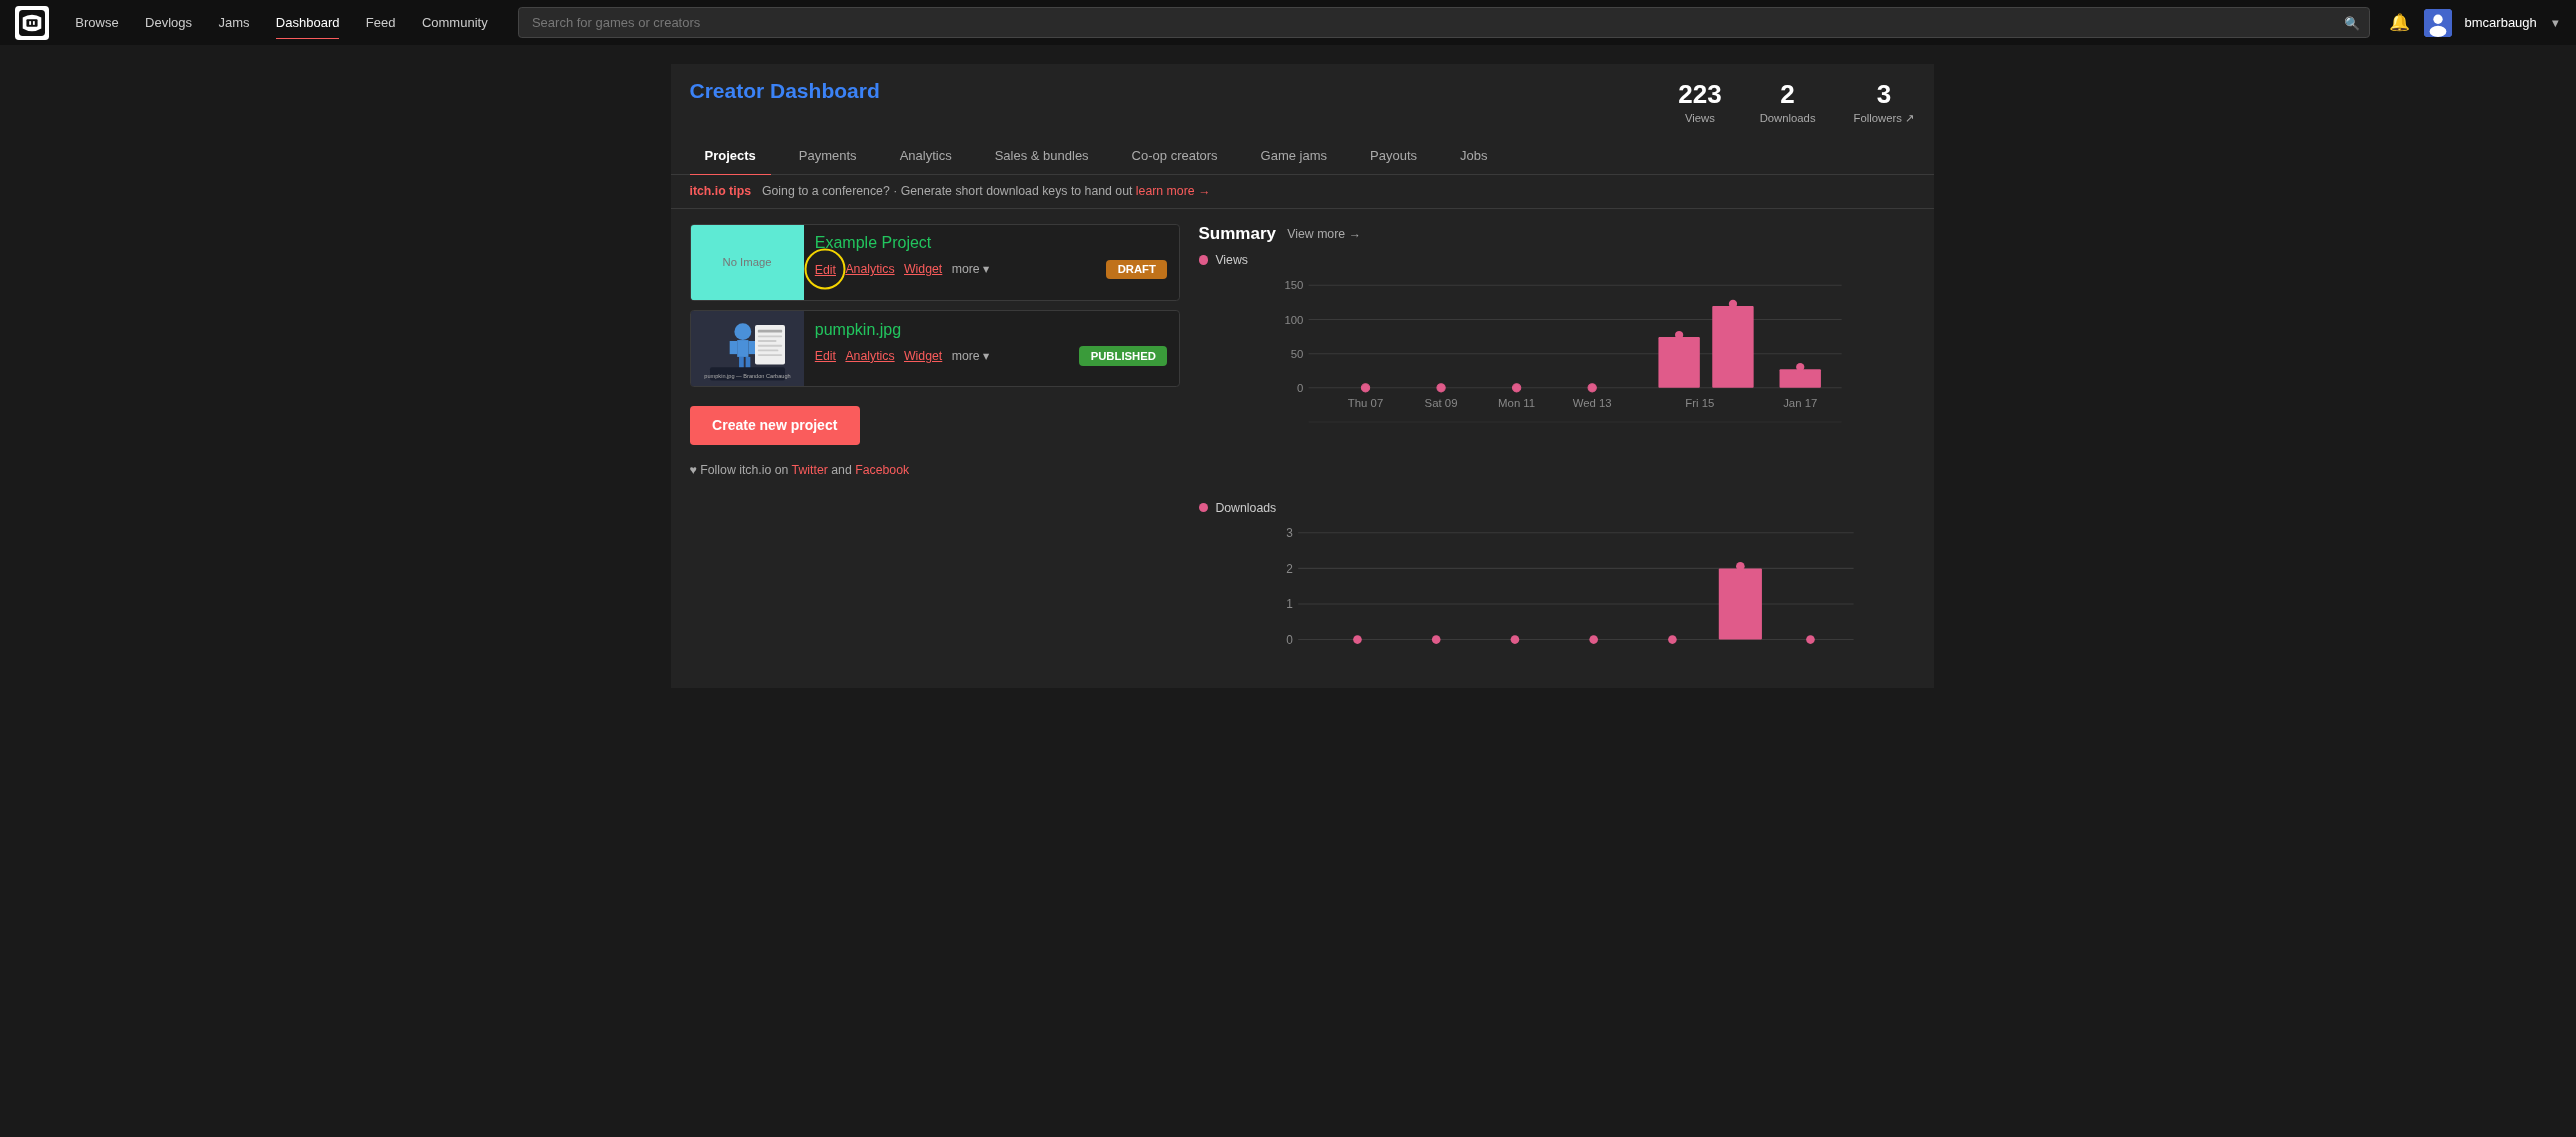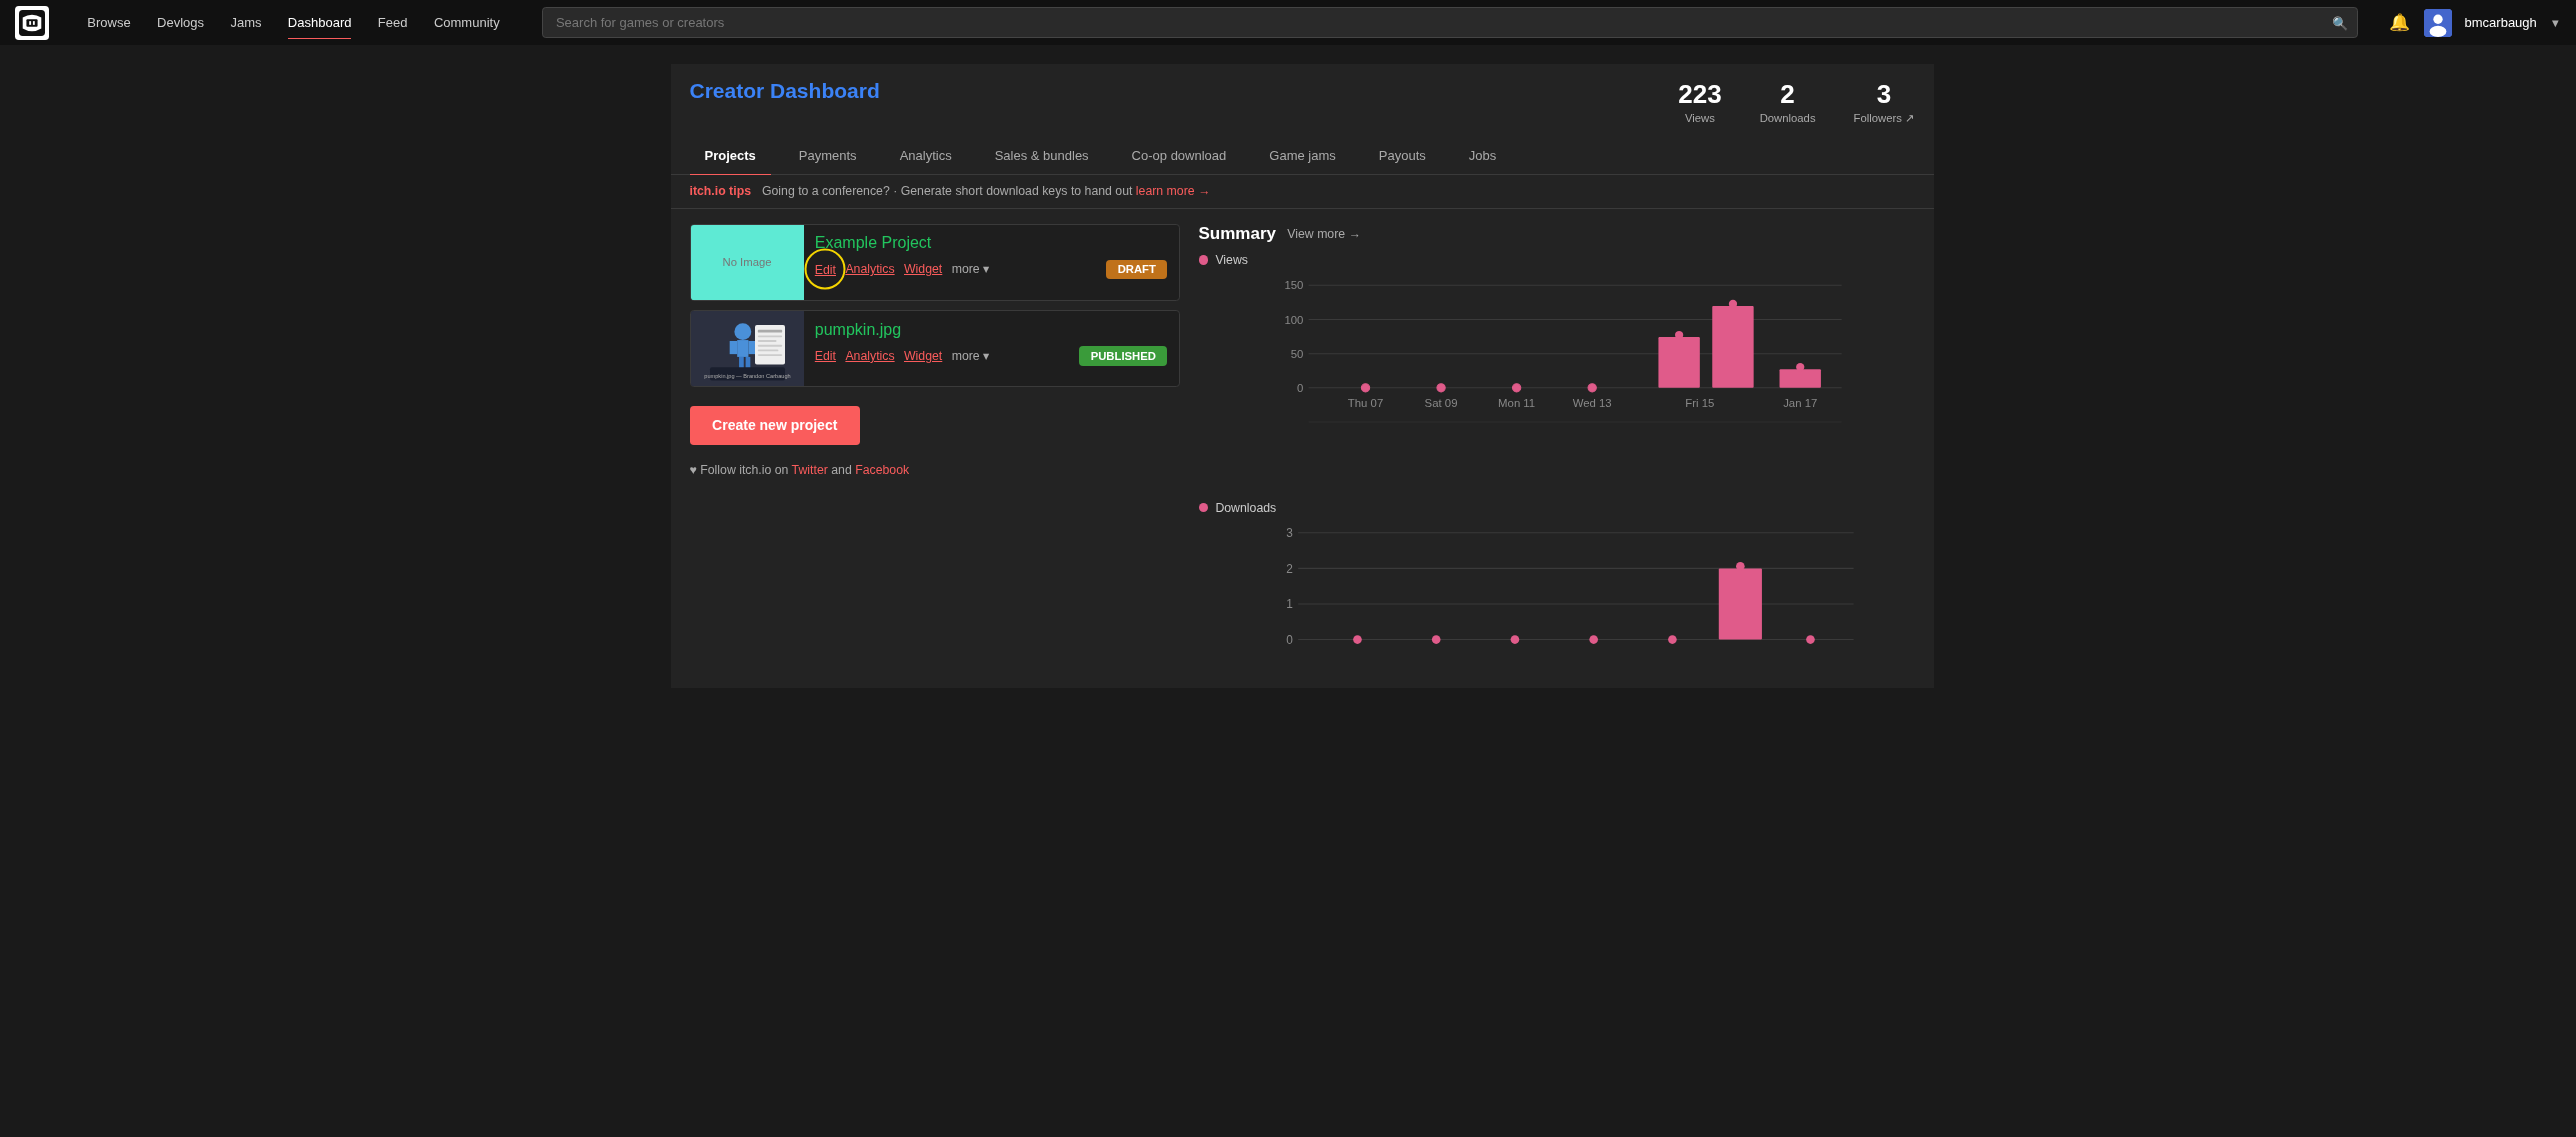--- a/index.html
+++ b/index.html
@@ -11,21 +11,21 @@
       min-height: 100vh;
     }
 
     
     .topnav {
       background: #111;
       display: flex;
       align-items: center;
       padding: 0 15px;
       height: 45px;
-      gap: 12px;
+      gap: 0;
     }
     .topnav-logo {
       width: 34px;
       height: 34px;
       background: #fff;
       border-radius: 3.8px;
       display: flex; align-items: center; justify-content: center;
       margin-right: 15px;
       flex-shrink: 0;
     }
@@ -415,21 +415,21 @@
           </a>
         </div>
       </div>
     </div>
 
     <div class="tabs-row">
       <a class="tab-item active" href="#">Projects</a>
       <a class="tab-item" href="#">Payments</a>
       <a class="tab-item" href="#">Analytics</a>
       <a class="tab-item" href="#">Sales &amp; bundles</a>
-      <a class="tab-item" href="#">Co-op download</a>
+      <a class="tab-item" href="#">Co-op creators</a>
       <a class="tab-item" href="#">Game jams</a>
       <a class="tab-item" href="#">Payouts</a>
       <a class="tab-item" href="#">Jobs</a>
     </div>
 
     <div class="tips-bar">
       <span class="tips-label">itch.io tips</span>
       <span>Going to a conference? · Generate short download keys to hand out</span>
       <a class="tips-link" href="#">learn more →</a>
     </div>

